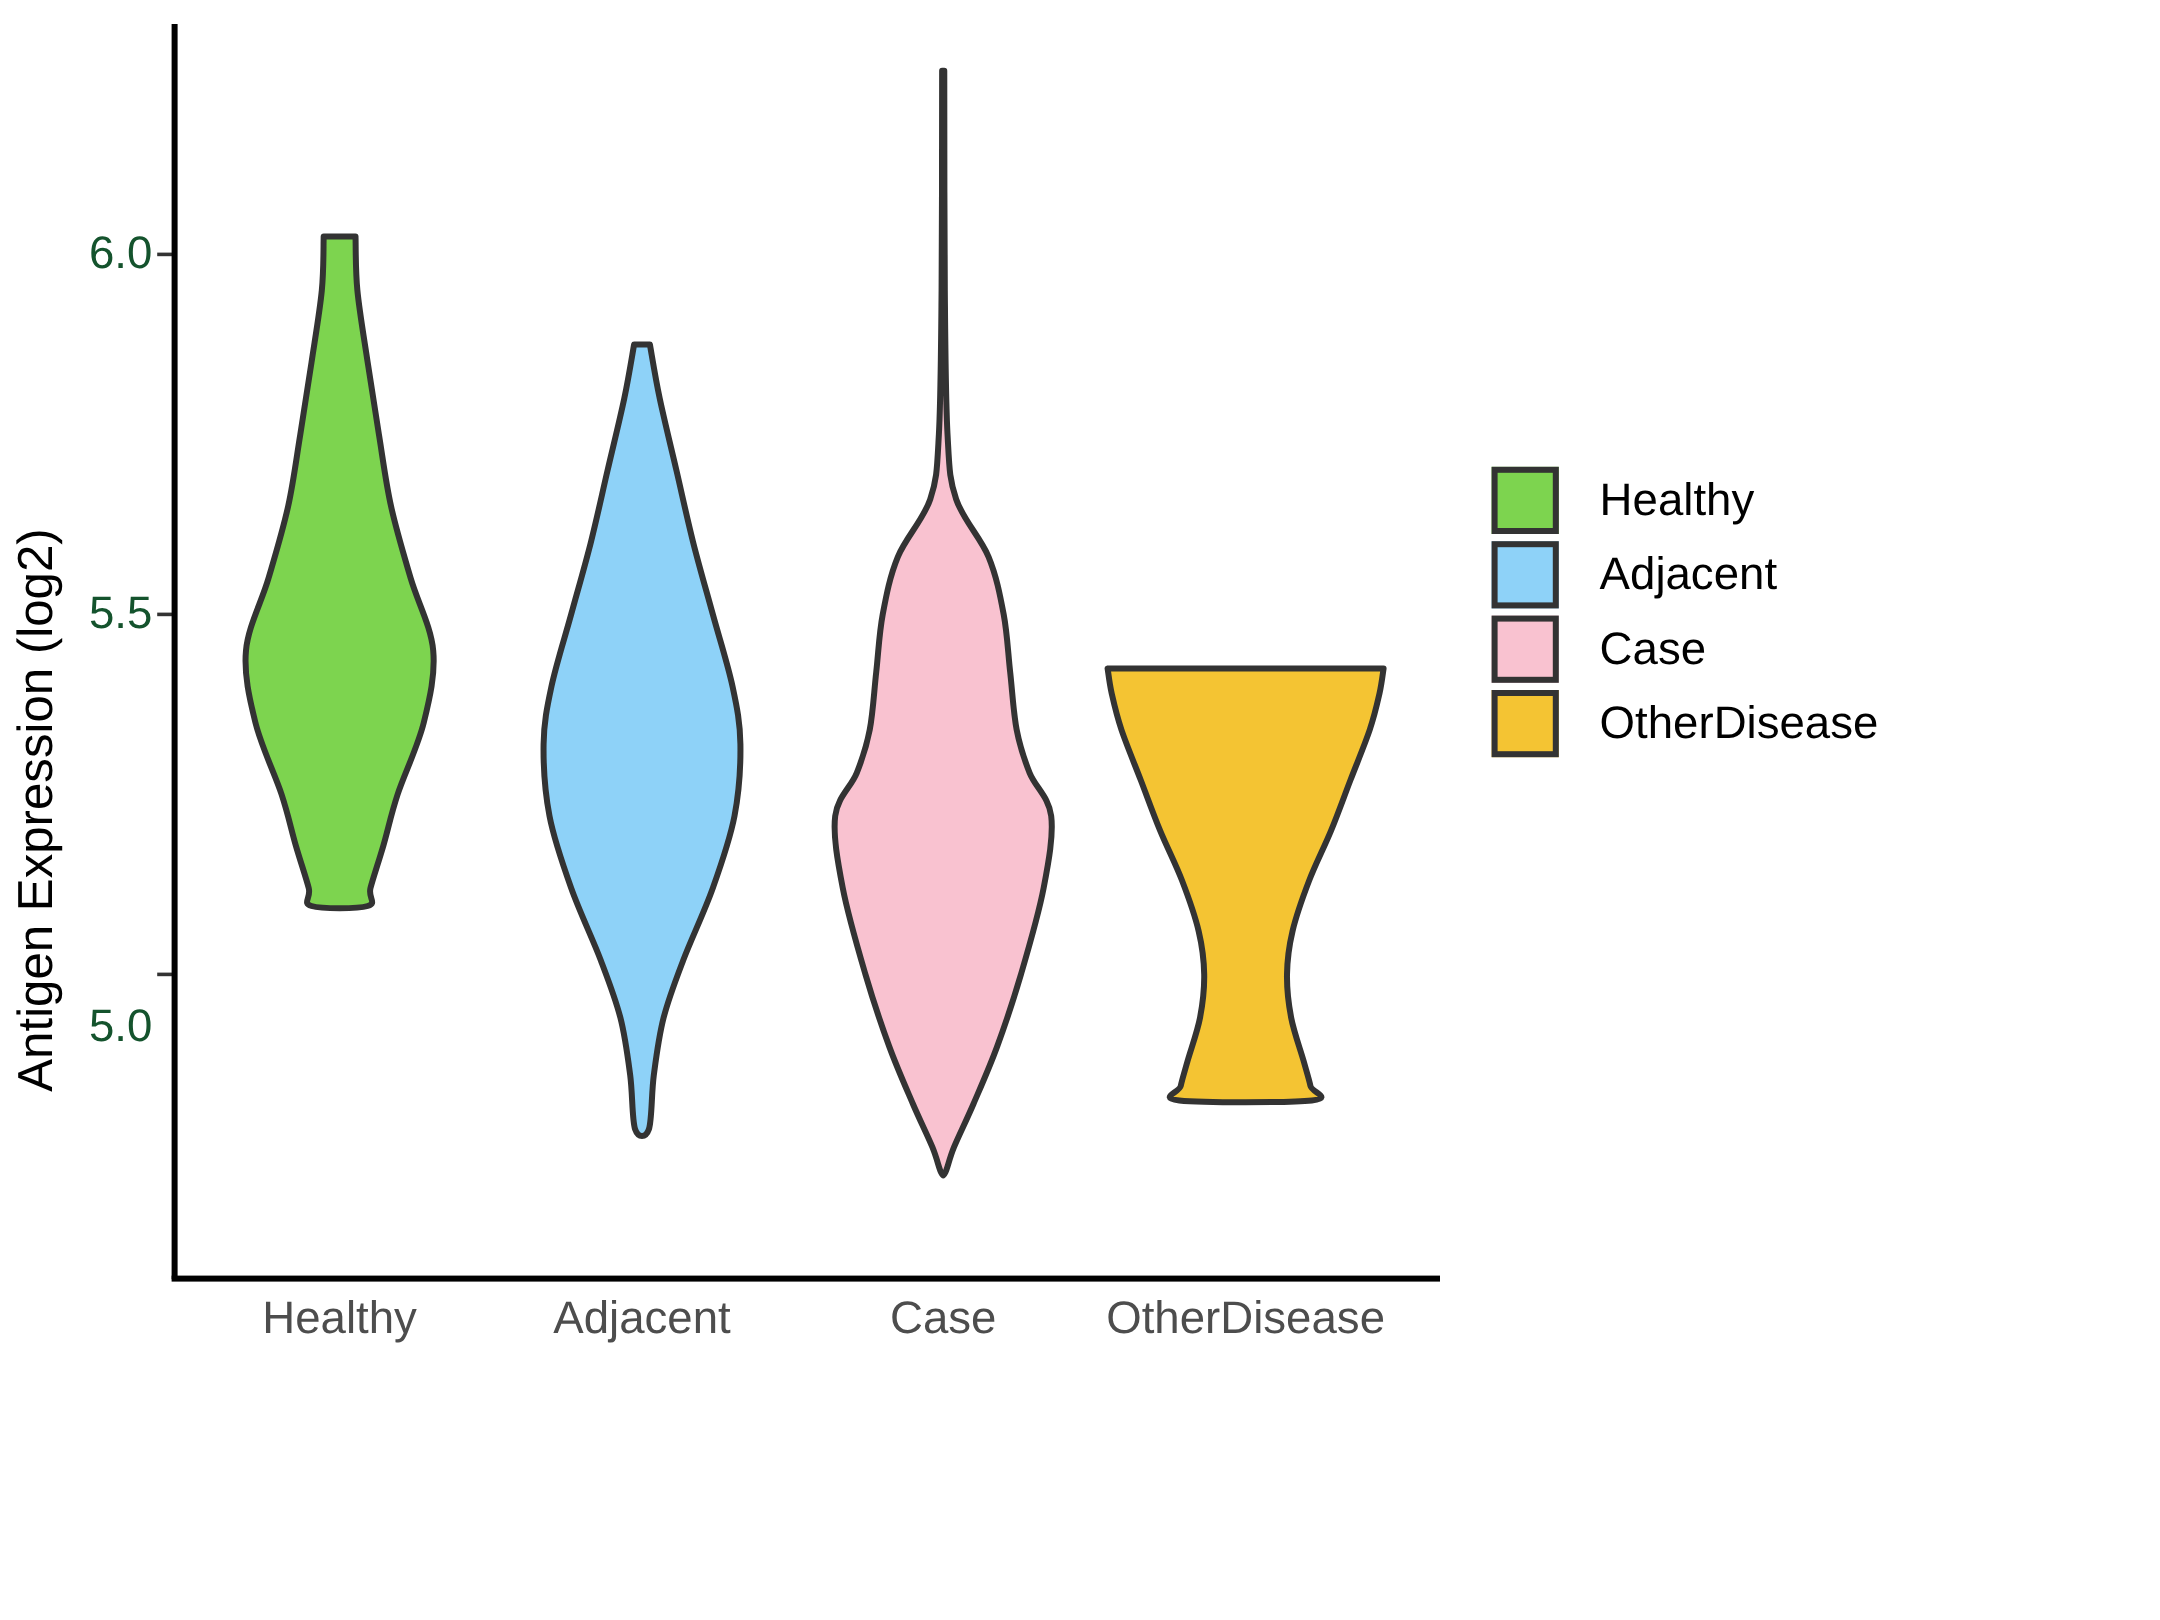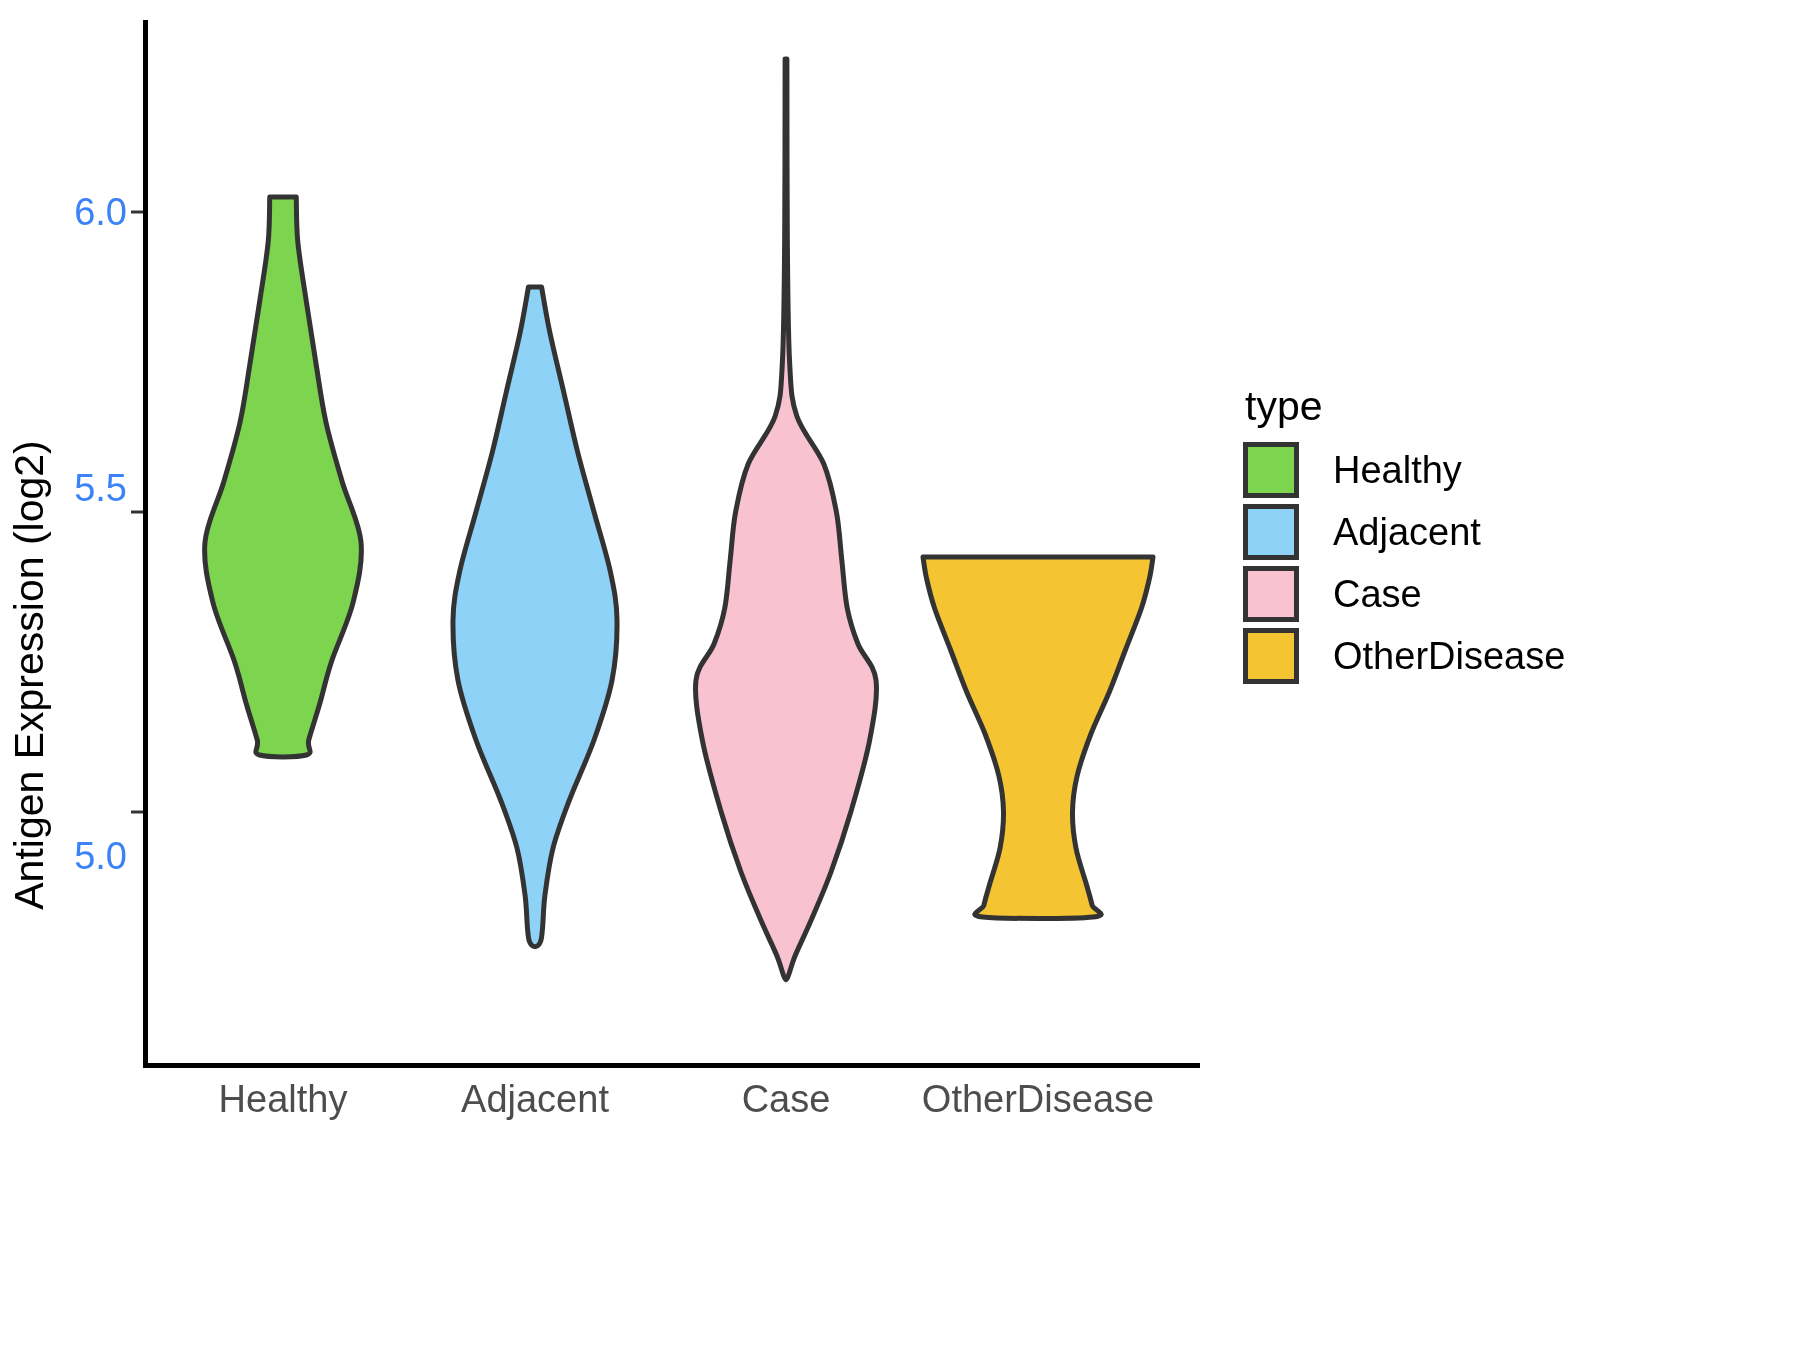--- a/index.html
+++ b/index.html
@@ -37,21 +37,21 @@
     letter-spacing: 0px;
     white-space: nowrap;
   }
   
   .y-tick-label {
     position: absolute;
     right: 0;
     width: 100%;
     text-align: right;
     font-size: 38px;
-    color: #3b82f6;
+    color: #14532d;
     transform: translateY(-50%);
     white-space: nowrap;
   }
   #y-ticklabels {
     position: absolute;
     left: 55px;
     top: 0;
     width: 72px;
     height: 1350px;
   }
@@ -139,21 +139,21 @@
 </style>
 </head>
 <body>
 
 <div id="plot-root">
 
   <div id="y-axis-title">Antigen Expression (log2)</div>
 
   <div id="y-ticklabels">
       <div class="y-tick-label" style="top: 812px; margin-top: 44px;">5.0</div>
-      <div class="y-tick-label" style="top: 488px;">5.5</div>
+      <div class="y-tick-label" style="top: 512px;">5.5</div>
       <div class="y-tick-label" style="top: 212px;">6.0</div>
     </div>
 
   <div id="y-tickmarks">
       <div class="y-tickmark" style="top: 812px;"></div>
       <div class="y-tickmark" style="top: 512px;"></div>
       <div class="y-tickmark" style="top: 212px;"></div>
     </div>
 
   <div id="y-axis-line"></div>
@@ -169,21 +169,20 @@
   </div>
 
   <div id="x-ticklabels">
       <div class="x-tick-label" style="left: 283px;">Healthy</div>
       <div class="x-tick-label" style="left: 535px;">Adjacent</div>
       <div class="x-tick-label" style="left: 786px;">Case</div>
       <div class="x-tick-label" style="left: 1038px;">OtherDisease</div>
     </div>
 
   <div id="legend">
-    <div id="legend-title">type</div>
     <div id="legend-items">
         <div class="legend-item">
           <span class="legend-key" style="background: rgb(125, 212, 79);"></span>
           <span class="legend-label">Healthy</span>
         </div>
         <div class="legend-item">
           <span class="legend-key" style="background: rgb(142, 210, 248);"></span>
           <span class="legend-label">Adjacent</span>
         </div>
         <div class="legend-item">

